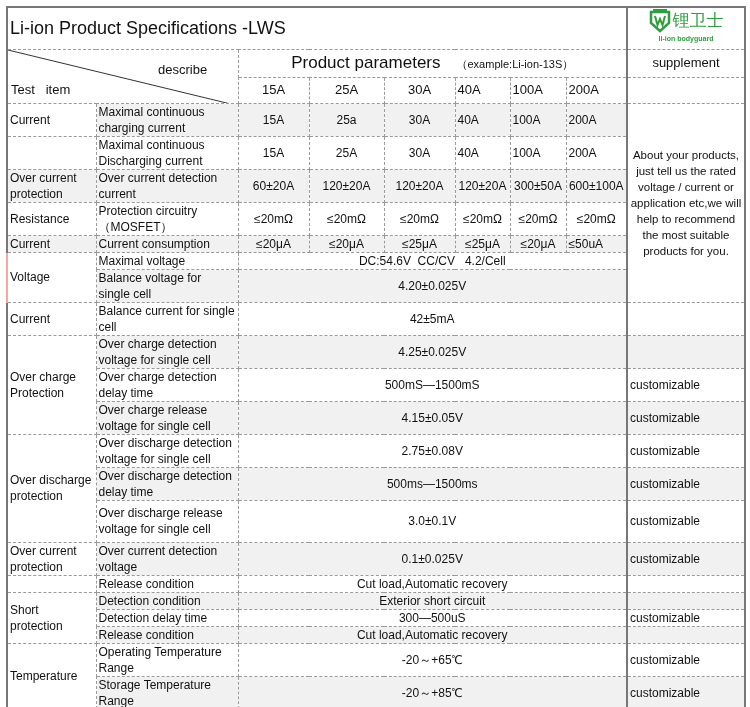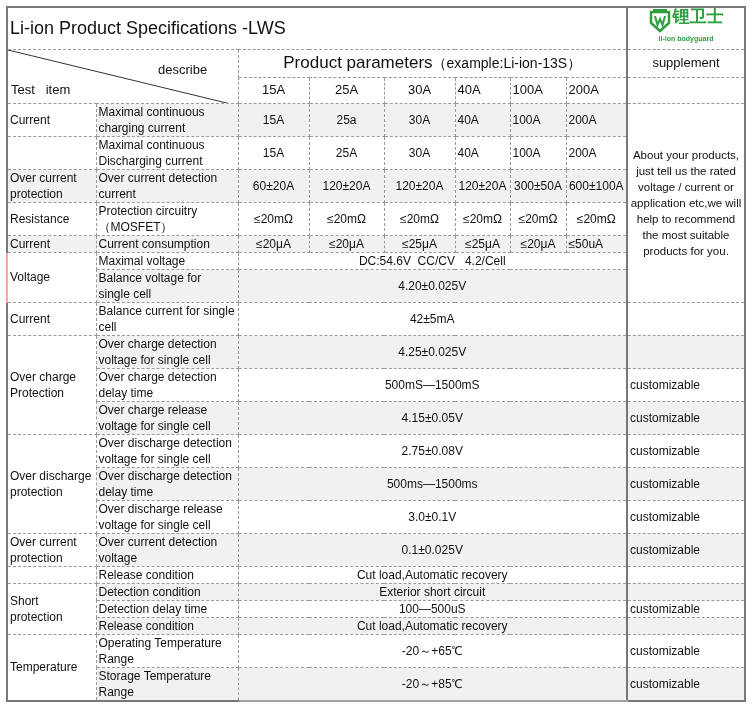--- a/index.html
+++ b/index.html
@@ -3,28 +3,28 @@
 <meta charset="utf-8">
 <style>
   html,body{margin:0;padding:0;background:#ffffff;}
   body{width:750px;height:707px;position:relative;overflow:hidden;font-family:"Liberation Sans",sans-serif;color:#111;}
   table{border-collapse:collapse;position:absolute;left:6px;top:6px;table-layout:fixed;}
   td{border:1px dashed #9a9a9a;padding:0 2px;font-size:12px;line-height:16px;vertical-align:middle;overflow:hidden;}
   .g{background:#f1f1f1;}
   .c{text-align:center;}
   .title{font-size:18px;height:40px;}
   .pp{font-size:17px;text-align:center;}
-  .pp small{font-size:14px;}
+  .pp small{font-size:11px;padding-left:16px;}
   .sizes td{font-size:13px;}
   .suppcol{border-left:2px solid #777;border-right:2px solid #777;}
   .supp-note{font-size:11.5px;line-height:16px;text-align:center;}
   .diag{position:relative;}
   .diag svg{position:absolute;left:0;top:0;}
   .logo{display:flex;flex-direction:column;align-items:center;justify-content:center;}
-  .logo-top{display:flex;align-items:flex-start;gap:2px;color:#2e9e3e;font-weight:bold;font-size:17px;}
+  .logo-top{display:flex;align-items:center;gap:2px;color:#2e9e3e;font-weight:normal;font-size:17px;}
   .logo-sub{color:#2e9e3e;font-size:7px;font-weight:bold;margin-top:-2px;}
 </style>
 </head>
 <body>
 
 <table>
   <colgroup>
     <col style="width:89px">
       <col style="width:142px">
     <col style="width:71px">
@@ -177,21 +177,21 @@
     <td colspan="6" class="c">2.75±0.08V</td>
     <td class="suppcol">customizable</td>
   </tr>
 
   <tr style="height:33px" class="g">
     <td>Over discharge detection delay time</td>
     <td colspan="6" class="c">500ms—1500ms</td>
     <td class="suppcol">customizable</td>
   </tr>
 
-  <tr style="height:33px">
+  <tr style="height:42px">
     <td>Over discharge release voltage for single cell</td>
     <td colspan="6" class="c">3.0±0.1V</td>
     <td class="suppcol">customizable</td>
   </tr>
 
   <tr style="height:33px" class="g">
     <td style="border-left:2px solid #777;background:#fff;">Over current protection</td>
     <td>Over current detection voltage</td>
     <td colspan="6" class="c">0.1±0.025V</td>
     <td class="suppcol">customizable</td>
@@ -206,21 +206,21 @@
 
   <tr style="height:16px" class="g">
     <td rowspan="3" style="border-left:2px solid #777;background:#fff;margin-left:8px;">Short protection</td>
     <td>Detection condition</td>
     <td colspan="6" class="c">Exterior short circuit</td>
     <td class="suppcol"></td>
   </tr>
 
   <tr style="height:16px">
     <td>Detection delay time</td>
-    <td colspan="6" class="c">100—500uS</td>
+    <td colspan="6" class="c">300—500uS</td>
     <td class="suppcol">customizable</td>
   </tr>
 
   <tr style="height:16px" class="g">
     <td>Release condition</td>
     <td colspan="6" class="c">Cut load,Automatic recovery</td>
     <td class="suppcol"></td>
   </tr>
 
   <tr style="height:33px">

